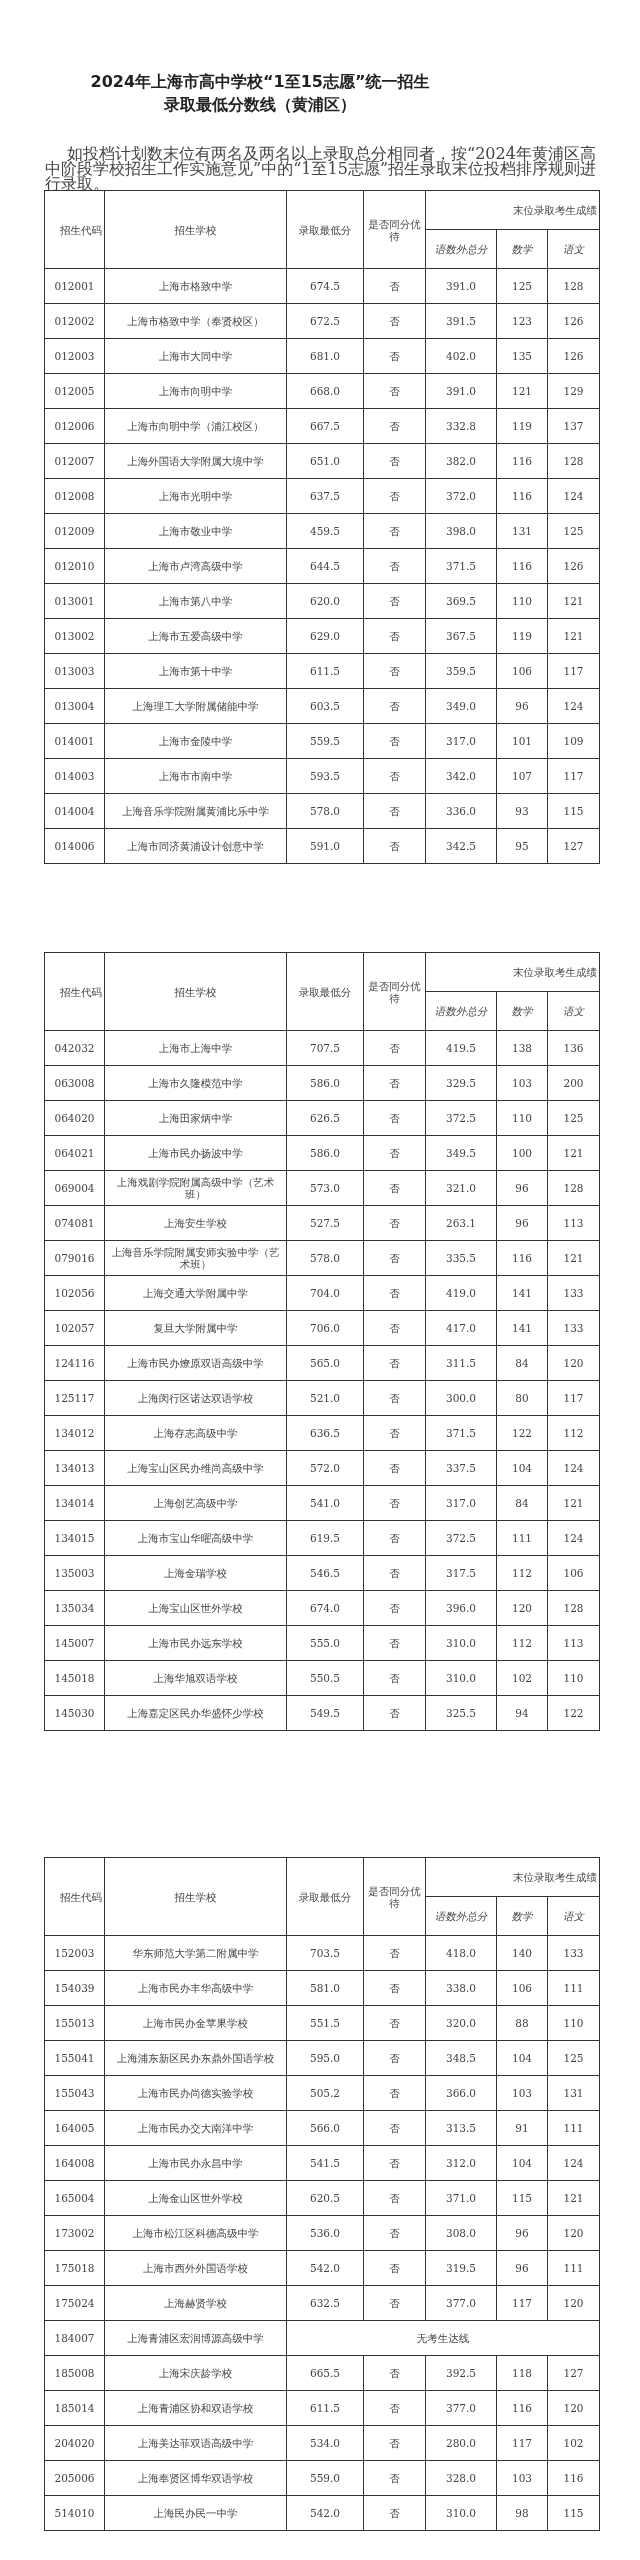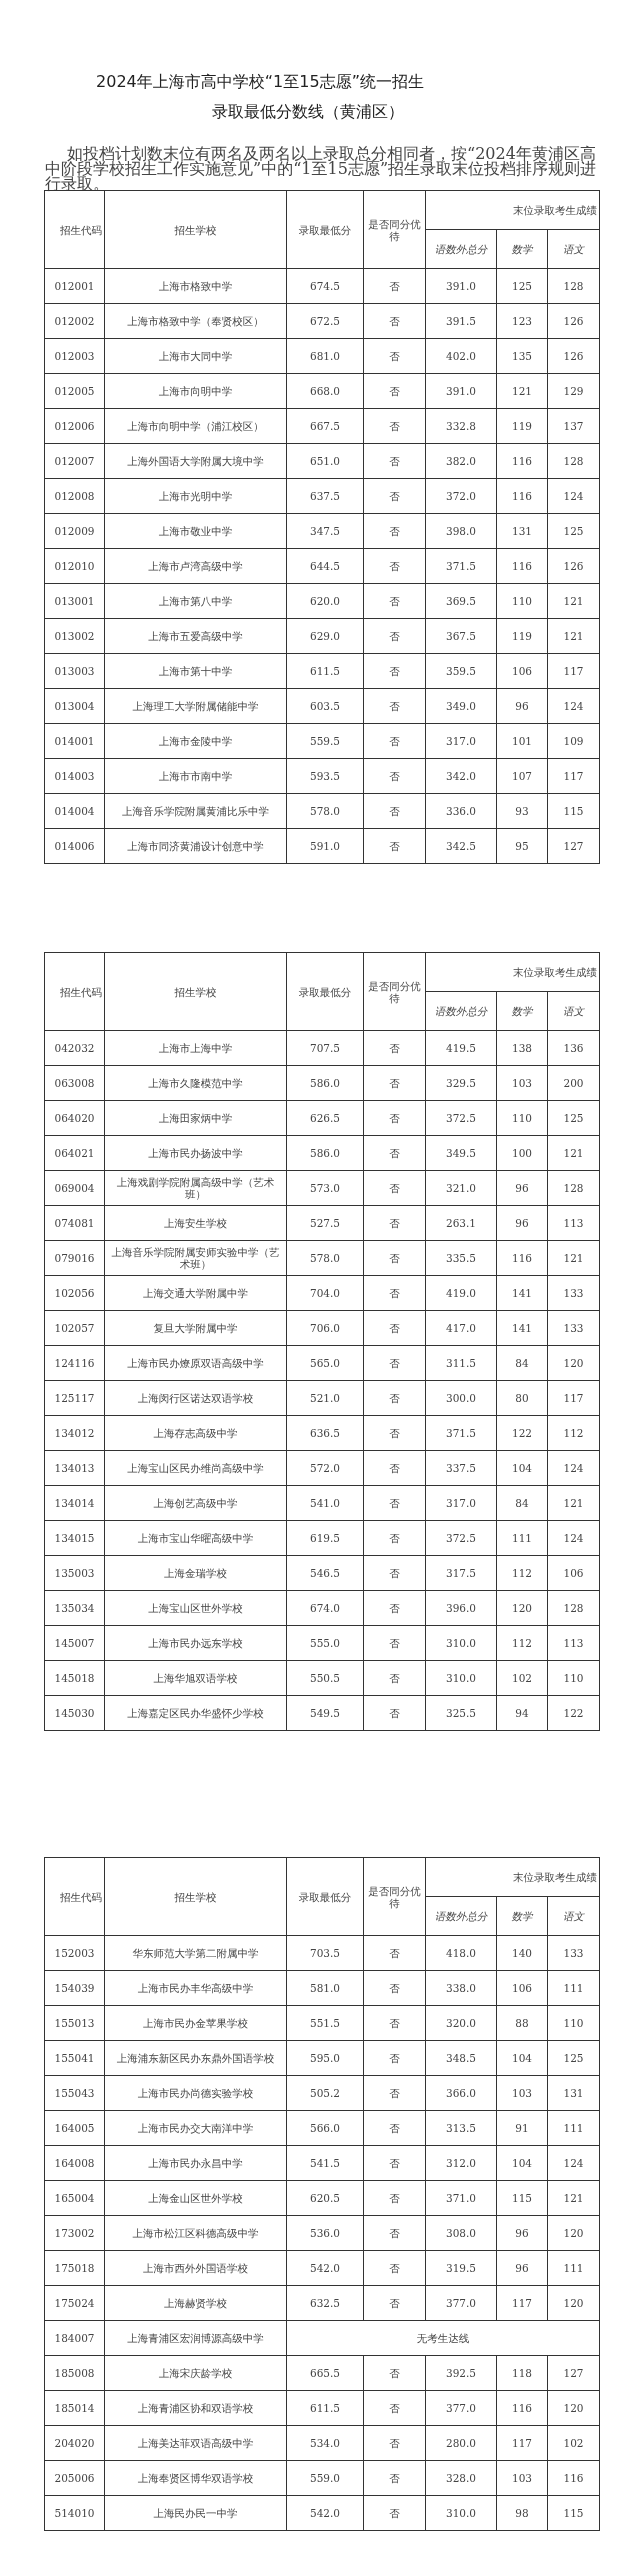--- a/index.html
+++ b/index.html
@@ -4,24 +4,24 @@
 <style>
   html, body { margin: 0; padding: 0; background: #ffffff; }
   body {
     width: 640px; height: 2560px; position: relative; overflow: hidden;
     font-family: "DejaVu Serif", "Liberation Serif", serif;
     color: #333333;
   }
   .title {
     position: absolute; left: 0; width: 520px; text-align: center;
     font-family: "DejaVu Sans", "Liberation Sans", sans-serif;
-    font-weight: normal; color: #222222; font-size: 16px; line-height: 20px;
+    font-weight: bold; color: #222222; font-size: 16px; line-height: 20px;
   }
   .title.l1 { top: 72px; }
-  .title.l2 { top: 102px; padding-left: 48px; }
+  .title.l2 { top: 95px; }
   .note {
     position: absolute; left: 45px; width: 556px; top: 146px;
     font-size: 16px; line-height: 15px; color: #444444; text-indent: 22px;
   }
   table.grid {
     position: absolute; left: 44px; width: 555px;
     border-collapse: collapse; table-layout: fixed;
     font-size: 10.5px; color: #444444;
   }
   table.grid td, table.grid th {
@@ -133,21 +133,21 @@
         <td>上海市光明中学</td>
         <td>637.5</td>
         <td>否</td>
         <td>372.0</td>
         <td>116</td>
         <td>124</td>
       </tr>
       <tr class="row">
         <td>012009</td>
         <td>上海市敬业中学</td>
-        <td>347.5</td>
+        <td>459.5</td>
         <td>否</td>
         <td>398.0</td>
         <td>131</td>
         <td>125</td>
       </tr>
       <tr class="row">
         <td>012010</td>
         <td>上海市卢湾高级中学</td>
         <td>644.5</td>
         <td>否</td>

